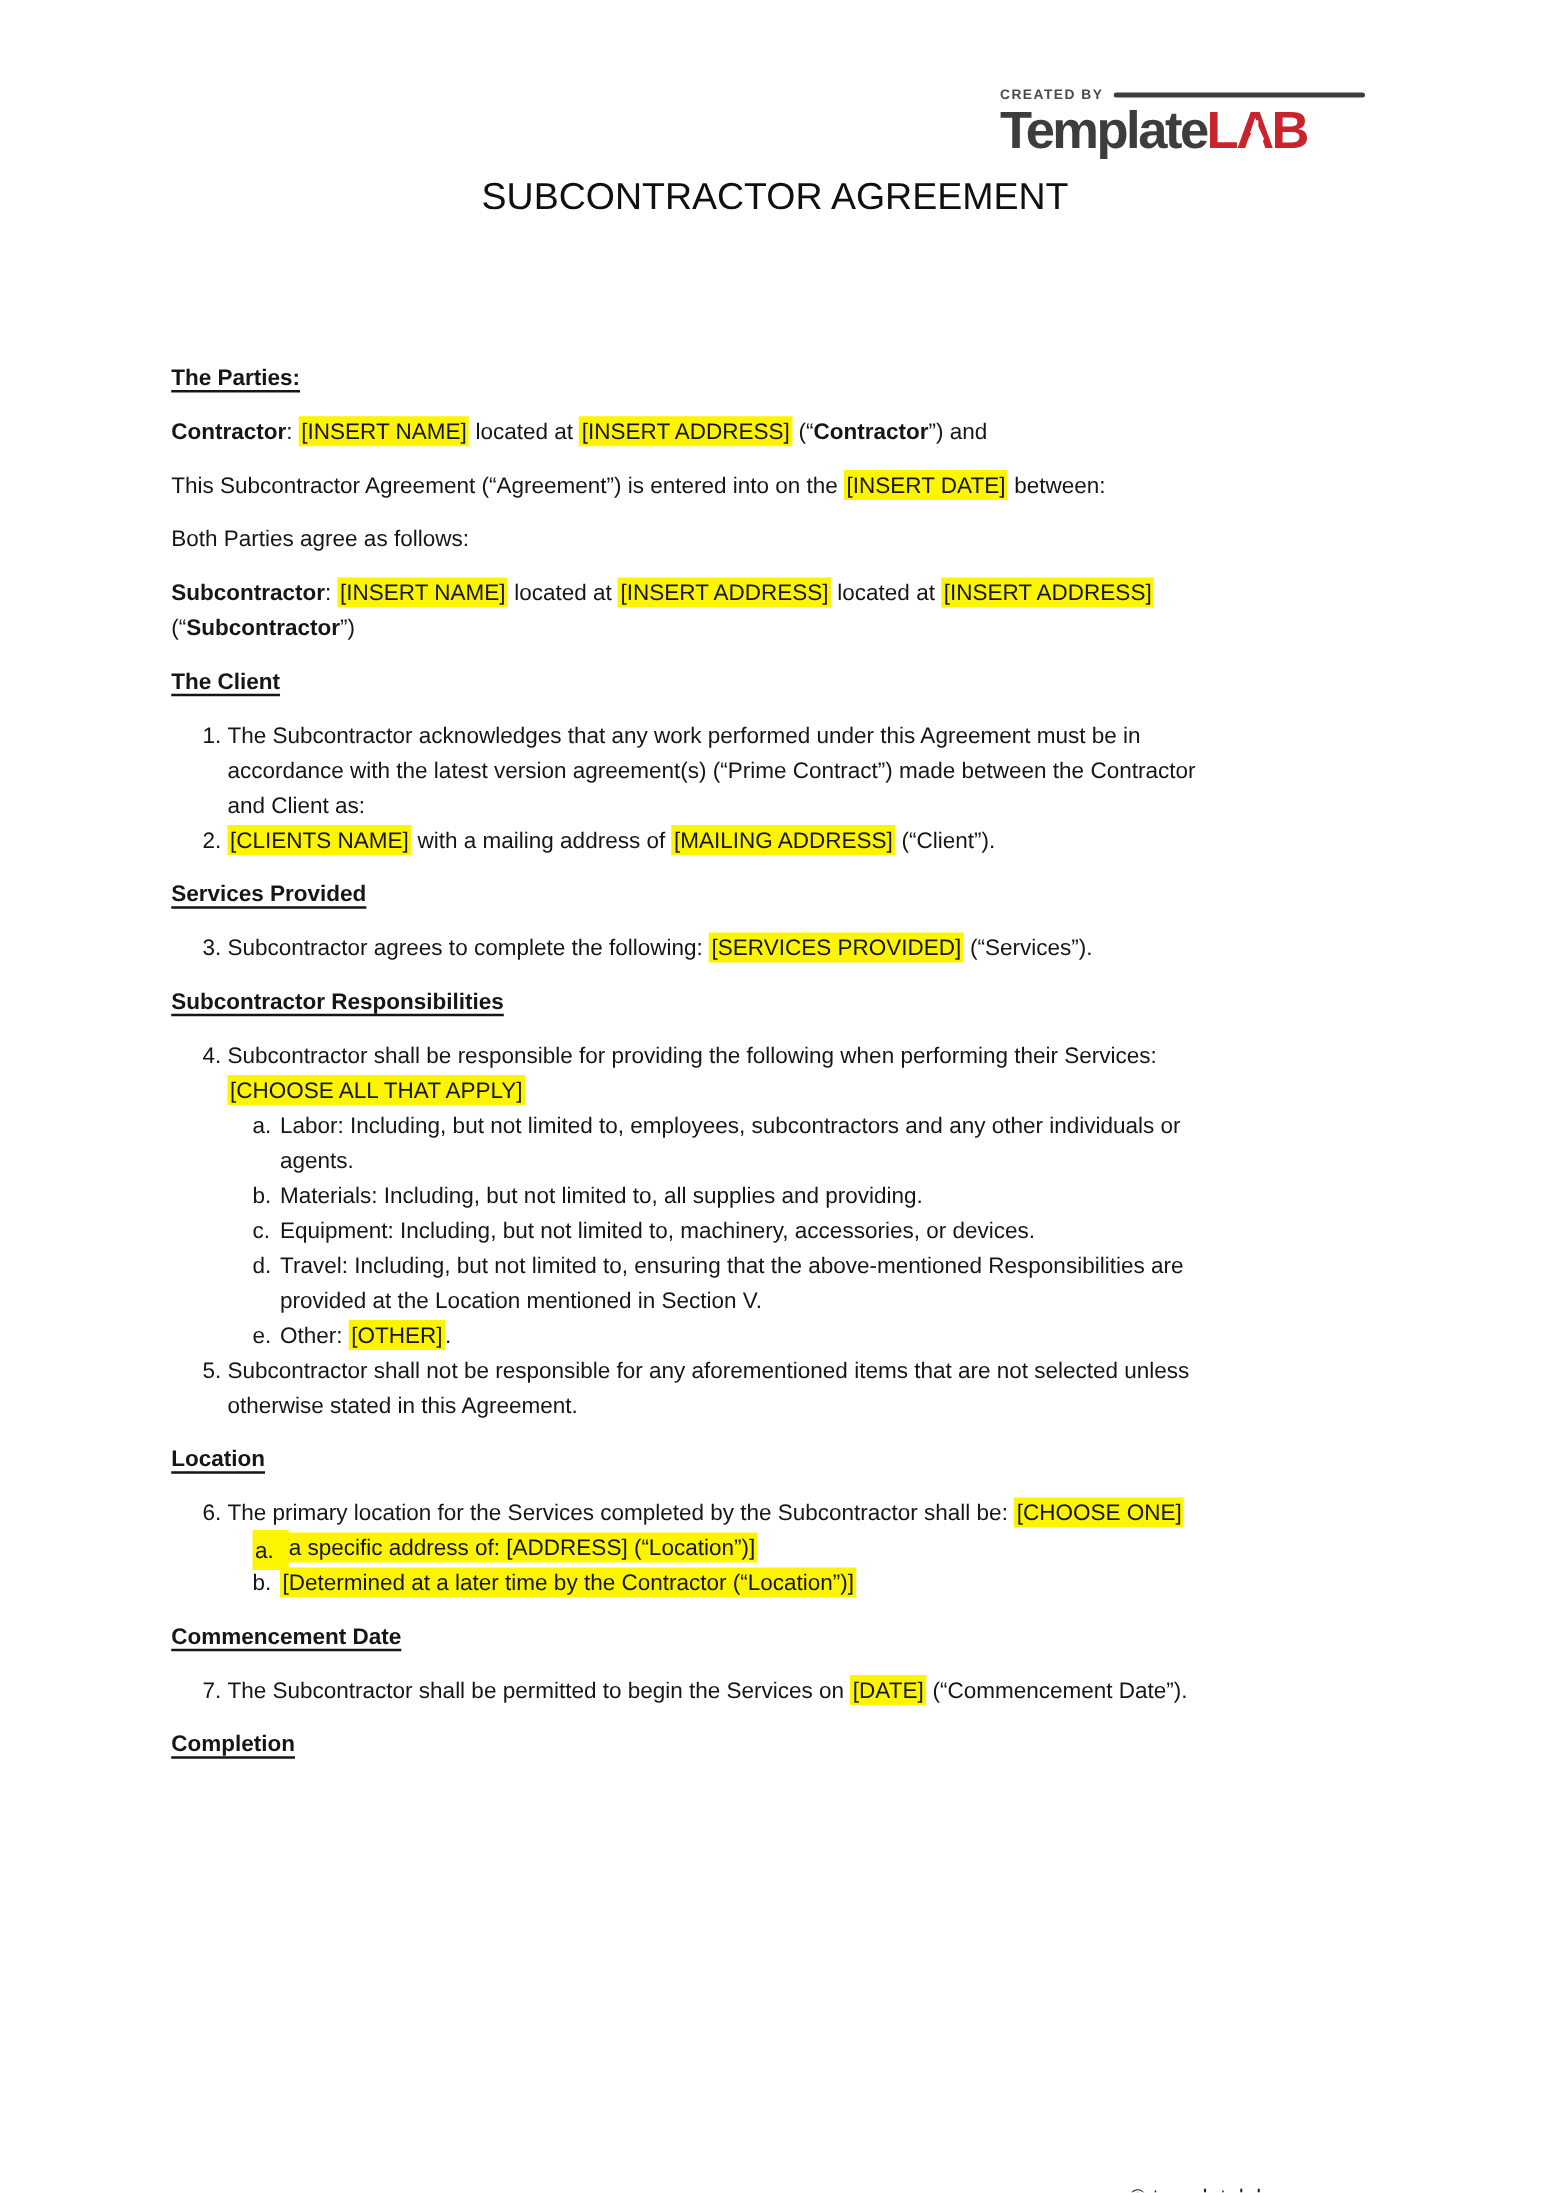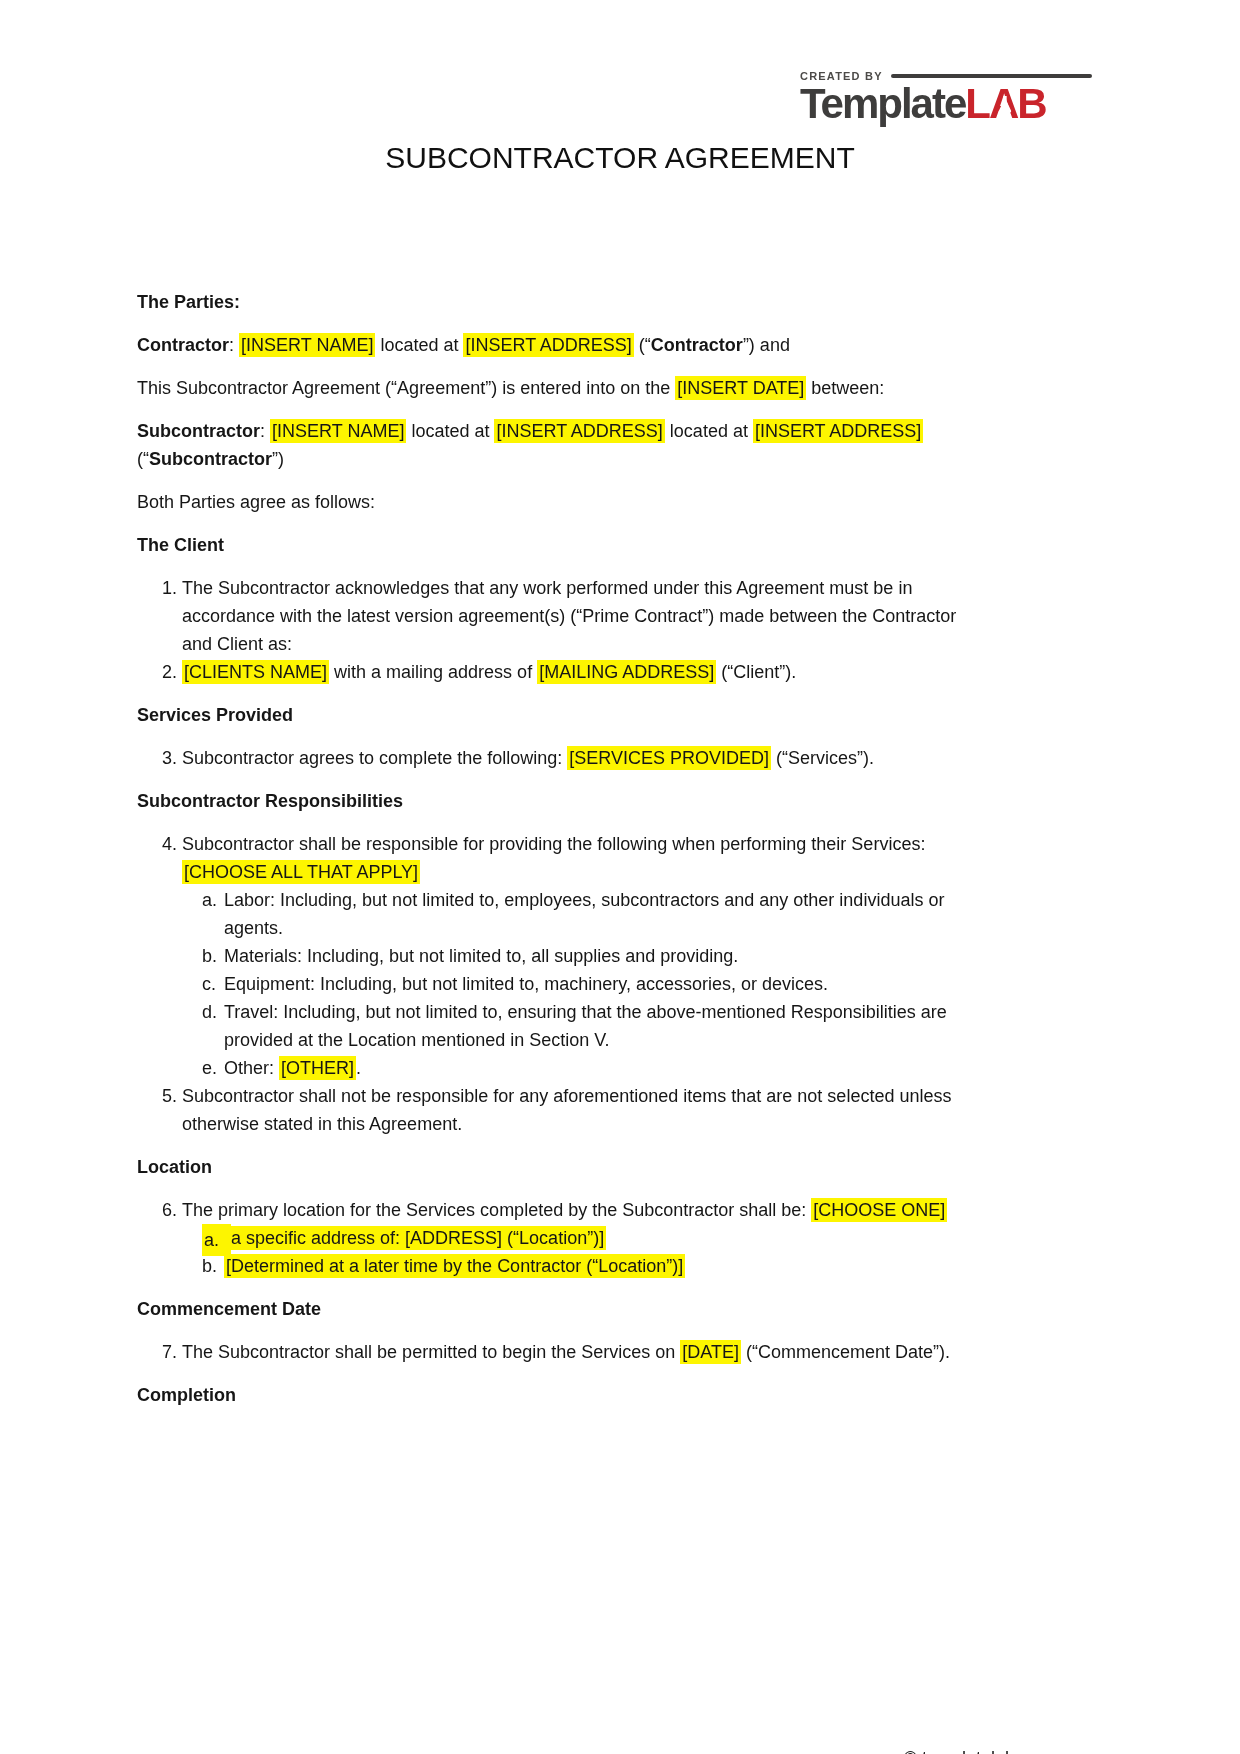--- a/index.html
+++ b/index.html
@@ -14,21 +14,21 @@
   .logo-top { display:flex; align-items:center; gap:8px; }
   .created-by { font-size:11px; font-weight:bold; letter-spacing:1.2px; color:#4c4a48; white-space:nowrap; }
   .logo-rule { flex:1; height:4px; background:var(--logo-dark,#3e3d3c); border-radius:2px; }
   .logo-word { font-size:42px; font-weight:bold; letter-spacing:-2px; line-height:1.05; color:var(--logo-dark,#3e3d3c); white-space:nowrap; }
   .logo-accent { color:var(--accent,#c9242b); position:relative; display:inline-block; }
   .flask-icon { position:absolute; left:33px; top:13px; width:14px; height:19px; pointer-events:none; }
 
   
   .content { position:absolute; left:137px; top:140px; width:840px; font-size:18px; line-height:28px; }
   .doc-title { width:966px; text-align:center; font-size:30px; line-height:36px; font-weight:normal; margin:0 0 112px 0; color:#101010; }
-  .h2 { font-weight:bold; text-decoration-thickness:2px; text-underline-offset:4px; margin:0 0 15px 0; }
+  .h2 { font-weight:bold; text-decoration:underline; text-decoration-thickness:2px; text-underline-offset:4px; margin:0 0 15px 0; }
   .para { margin:0 0 15px 0; }
   .list { margin:0 0 15px 0; }
   .li { position:relative; padding-left:45px; }
   .li-marker { position:absolute; left:25px; top:0; }
   .li.sub { padding-left:87px; }
   .li.sub .li-marker { left:65px; }
   .w-narrow { width:815px; box-sizing:border-box; }
 
   .hl { background:var(--hl,#ffff00); padding:2px 2px; }
   .b { font-weight:bold; }
@@ -55,22 +55,22 @@
   </div>
 
   <div class="content">
 
     <h1 class="doc-title">SUBCONTRACTOR AGREEMENT</h1>
 
     <section>
       <div class="h2">The Parties:</div>
       <p class="para"><span class="b">Contractor</span><span>: </span><span class="hl">[INSERT NAME]</span><span> located at </span><span class="hl">[INSERT ADDRESS]</span><span> (“</span><span class="b">Contractor</span><span>”) and</span></p>
       <p class="para"><span>This Subcontractor Agreement (“Agreement”) is entered into on the </span><span class="hl">[INSERT DATE]</span><span> between:</span></p>
+      <p class="para">Both Parties agree as follows:</p>
       <p class="para"><span class="b">Subcontractor</span><span>: </span><span class="hl">[INSERT NAME]</span><span> located at </span><span class="hl">[INSERT ADDRESS]</span><span> located at </span><span class="hl">[INSERT ADDRESS]</span><span> (“</span><span class="b">Subcontractor</span><span>”)</span></p>
-      <p class="para">Both Parties agree as follows:</p>
     </section>
 
     <section>
       <div class="h2">The Client</div>
       <div class="list">
         <div class="li">
           <span class="li-marker">1.</span>
           <div class="li-body"><span>The Subcontractor acknowledges that any work performed under this Agreement must be in accordance with the latest version agreement(s) (“Prime Contract”) made between the Contractor and Client as:</span></div>
         </div>
         <div class="li">

